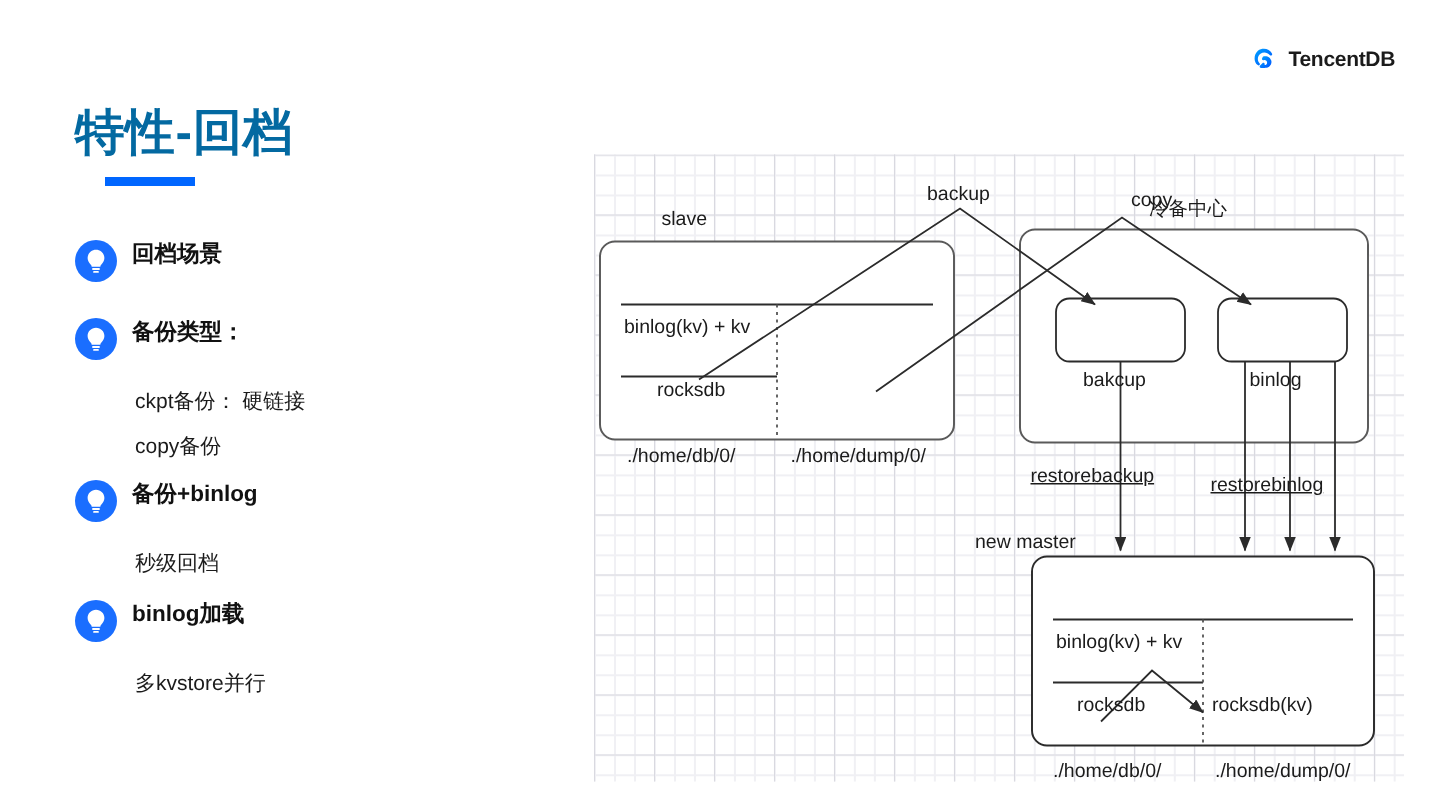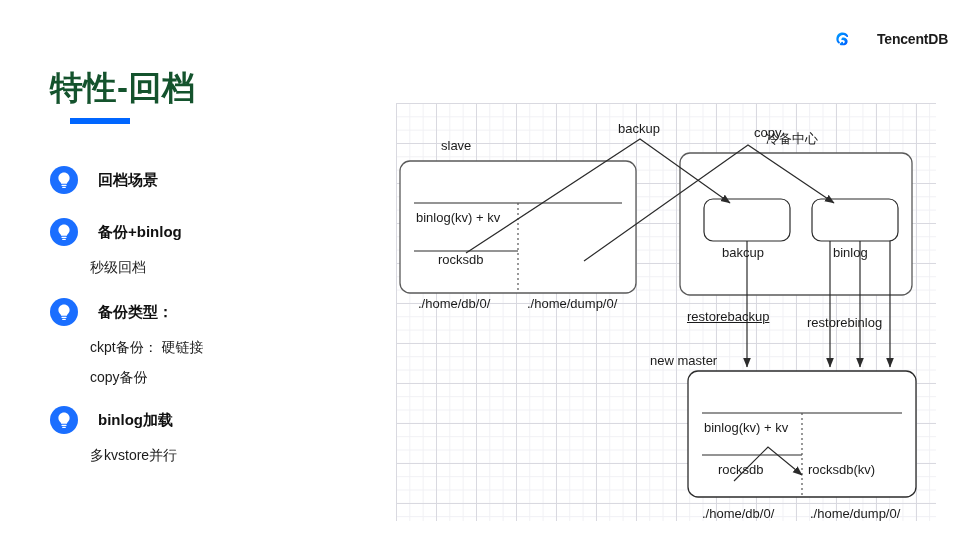--- a/index.html
+++ b/index.html
@@ -4,35 +4,35 @@
 <style>
   html,body{margin:0;padding:0;}
   body{
     width:960px;height:540px;
     background:#ffffff;
     font-family:"Liberation Sans","DejaVu Sans",sans-serif;
     position:relative;overflow:hidden;
   }
 
   
-  .brand{position:absolute;left:832px;top:28px;display:flex;align-items:center;gap:23px;}
+  .brand{position:absolute;left:832px;top:28px;display:flex;align-items:center;gap:5px;}
   .brand-mark{width:22px;height:22px;flex:0 0 auto;}
   .brand-text{font-size:14px;font-weight:bold;color:#1b1b1b;letter-spacing:-0.2px;white-space:nowrap;}
 
   
   .title{
     position:absolute;left:50px;top:66px;
-    font-size:33px;font-weight:bold;color:#14532d;letter-spacing:0.5px;
+    font-size:33px;font-weight:bold;color:#0369a1;letter-spacing:0.5px;
     white-space:nowrap;
   }
   .title-rule{position:absolute;left:70px;top:118px;width:60px;height:6px;background:#0066ff;}
 
   .bullets{position:absolute;left:50px;top:160px;width:300px;}
   .bullet-block{margin-bottom:2px;}
-  .bullet-row{display:flex;align-items:center;gap:20px;height:40px;}
+  .bullet-row{display:flex;gap:10px;height:40px;}
   .bulb{width:28px;height:28px;flex:0 0 auto;}
   .bullet-label{font-size:15px;font-weight:bold;color:#111111;white-space:nowrap;}
   .sub-item{font-size:14px;color:#1b1b1b;margin-left:40px;line-height:30px;white-space:nowrap;}
 
   
   .diagram{position:absolute;left:396px;top:103px;width:540px;height:418px;}
   .grid{position:absolute;inset:0;
     background-image:
       linear-gradient(to right,#d9d9e0 1px,transparent 1px),
       linear-gradient(to bottom,#d9d9e0 1px,transparent 1px),
@@ -71,45 +71,45 @@
       <svg class="bulb" viewBox="0 0 32 32">
         <circle cx="16" cy="16" r="16" fill="#1a6eff"></circle>
         <path d="M16 7.5c-3.6 0-6.4 2.8-6.4 6.2 0 2.3 1.3 3.9 2.3 5 .5.6.8 1 .8 1.6h6.6c0-.6.3-1 .8-1.6 1-1.1 2.3-2.7 2.3-5 0-3.4-2.8-6.2-6.4-6.2z" fill="#ffffff"></path>
         <rect x="13" y="21.4" width="6" height="1.4" rx="0.7" fill="#ffffff"></rect>
         <rect x="13.8" y="23.6" width="4.4" height="1.4" rx="0.7" fill="#ffffff"></rect>
       </svg>
       <span class="bullet-label">回档场景</span>
     </div>
   </div>
 
-  <div class="bullet-block" style="margin-bottom:10px;">
-    <div class="bullet-row">
-      <svg class="bulb" viewBox="0 0 32 32">
-        <circle cx="16" cy="16" r="16" fill="#1a6eff"></circle>
-        <path d="M16 7.5c-3.6 0-6.4 2.8-6.4 6.2 0 2.3 1.3 3.9 2.3 5 .5.6.8 1 .8 1.6h6.6c0-.6.3-1 .8-1.6 1-1.1 2.3-2.7 2.3-5 0-3.4-2.8-6.2-6.4-6.2z" fill="#ffffff"></path>
-        <rect x="13" y="21.4" width="6" height="1.4" rx="0.7" fill="#ffffff"></rect>
-        <rect x="13.8" y="23.6" width="4.4" height="1.4" rx="0.7" fill="#ffffff"></rect>
-      </svg>
-      <span class="bullet-label">备份+binlog</span>
-    </div>
-    <div class="sub-item">秒级回档</div>
-  </div>
-
   <div class="bullet-block" style="margin-bottom:8px;">
     <div class="bullet-row">
       <svg class="bulb" viewBox="0 0 32 32">
         <circle cx="16" cy="16" r="16" fill="#1a6eff"></circle>
         <path d="M16 7.5c-3.6 0-6.4 2.8-6.4 6.2 0 2.3 1.3 3.9 2.3 5 .5.6.8 1 .8 1.6h6.6c0-.6.3-1 .8-1.6 1-1.1 2.3-2.7 2.3-5 0-3.4-2.8-6.2-6.4-6.2z" fill="#ffffff"></path>
         <rect x="13" y="21.4" width="6" height="1.4" rx="0.7" fill="#ffffff"></rect>
         <rect x="13.8" y="23.6" width="4.4" height="1.4" rx="0.7" fill="#ffffff"></rect>
       </svg>
       <span class="bullet-label">备份类型：</span>
     </div>
     <div class="sub-item">ckpt备份： 硬链接</div>
     <div class="sub-item">copy备份</div>
+  </div>
+
+  <div class="bullet-block" style="margin-bottom:10px;">
+    <div class="bullet-row">
+      <svg class="bulb" viewBox="0 0 32 32">
+        <circle cx="16" cy="16" r="16" fill="#1a6eff"></circle>
+        <path d="M16 7.5c-3.6 0-6.4 2.8-6.4 6.2 0 2.3 1.3 3.9 2.3 5 .5.6.8 1 .8 1.6h6.6c0-.6.3-1 .8-1.6 1-1.1 2.3-2.7 2.3-5 0-3.4-2.8-6.2-6.4-6.2z" fill="#ffffff"></path>
+        <rect x="13" y="21.4" width="6" height="1.4" rx="0.7" fill="#ffffff"></rect>
+        <rect x="13.8" y="23.6" width="4.4" height="1.4" rx="0.7" fill="#ffffff"></rect>
+      </svg>
+      <span class="bullet-label">备份+binlog</span>
+    </div>
+    <div class="sub-item">秒级回档</div>
   </div>
 
   <div class="bullet-block">
     <div class="bullet-row">
       <svg class="bulb" viewBox="0 0 32 32">
         <circle cx="16" cy="16" r="16" fill="#1a6eff"></circle>
         <path d="M16 7.5c-3.6 0-6.4 2.8-6.4 6.2 0 2.3 1.3 3.9 2.3 5 .5.6.8 1 .8 1.6h6.6c0-.6.3-1 .8-1.6 1-1.1 2.3-2.7 2.3-5 0-3.4-2.8-6.2-6.4-6.2z" fill="#ffffff"></path>
         <rect x="13" y="21.4" width="6" height="1.4" rx="0.7" fill="#ffffff"></rect>
         <rect x="13.8" y="23.6" width="4.4" height="1.4" rx="0.7" fill="#ffffff"></rect>
       </svg>
@@ -155,21 +155,21 @@
     <path d="M494,138 L494,264" fill="none" stroke="#2b2b2b" stroke-width="1.2" marker-end="url(#ah)"></path>
 
     <path d="M338,378 L372,344 L406,372" fill="none" stroke="#2b2b2b" stroke-width="1.2" marker-end="url(#ah)"></path>
   </svg>
 
   <div class="dlabel" style="left:45px;top:35px;">slave</div>
   <div class="dlabel" style="left:222px;top:18px;">backup</div>
   <div class="dlabel" style="left:328px;top:22px;margin-left:30px;">copy</div>
   <div class="dlabel" style="left:370px;top:27px;">冷备中心</div>
   <div class="dlabel" style="left:291px;top:206px;text-decoration:underline;">restorebackup</div>
-  <div class="dlabel" style="left:411px;top:212px;">restorebinlog</div>
+  <div class="dlabel" style="left:411px;top:212px;text-decoration:underline;">restorebinlog</div>
   <div class="dlabel" style="left:254px;top:250px;text-align:right;">new master</div>
 
   <div class="boxtext" style="left:20px;top:75px;">binlog(kv) + kv</div>
   <div class="boxtext" style="left:42px;top:117px;">rocksdb</div>
   <div class="boxtext" style="left:22px;top:161px;">./home/db/0/</div>
   <div class="boxtext" style="left:131px;top:161px;">./home/dump/0/</div>
 
   <div class="boxtext" style="left:326px;top:110px;">bakcup</div>
   <div class="boxtext" style="left:437px;top:110px;">binlog</div>
 

